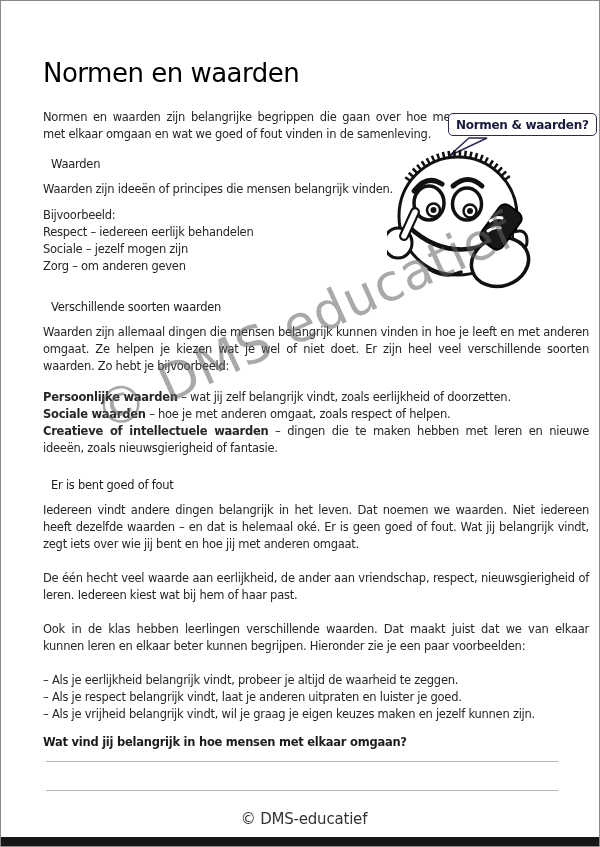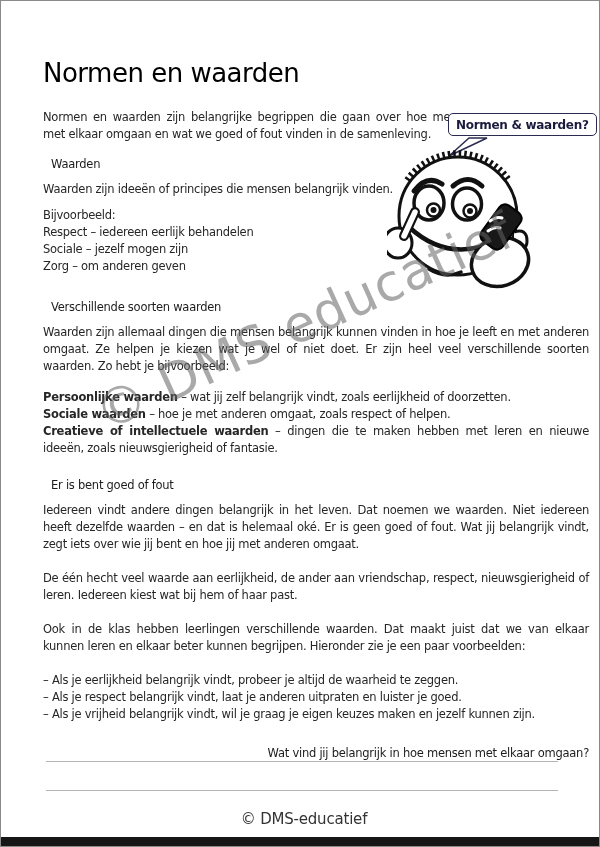--- a/index.html
+++ b/index.html
@@ -24,21 +24,21 @@
   .intro { width:434px; margin-bottom:13px; }
   h2.h { font-size:11.5px; font-weight:normal; margin:8px; color:#1c1c1c; }
   .examples { margin-top:9px; }
   .gap-lg { margin-top:24px; }
   .defs { margin-top:14px; }
   .def-line strong { font-weight:bold; }
   .sec-goedfout { margin-top:20px; }
   .p-gap { margin-top:17px; }
   .bullets { margin-top:17px; }
   .bullet { white-space:nowrap; }
-  .question { margin-top:22px; font-weight:normal; color:#1c1c1c;text-align:right; }
+  .question { margin-top:11px; font-weight:bold; color:#1c1c1c; }
 
   .answer-line {
     position:absolute; left:45px; width:512px; height:0;
     border-top:1.5px solid #b5b5b5;
   }
   .footer {
     position:absolute; left:4px; bottom:18px; width:100%;
     text-align:center; font-size:15px; letter-spacing:-0.2px; color:#333;
   }
   .bottom-bar {

